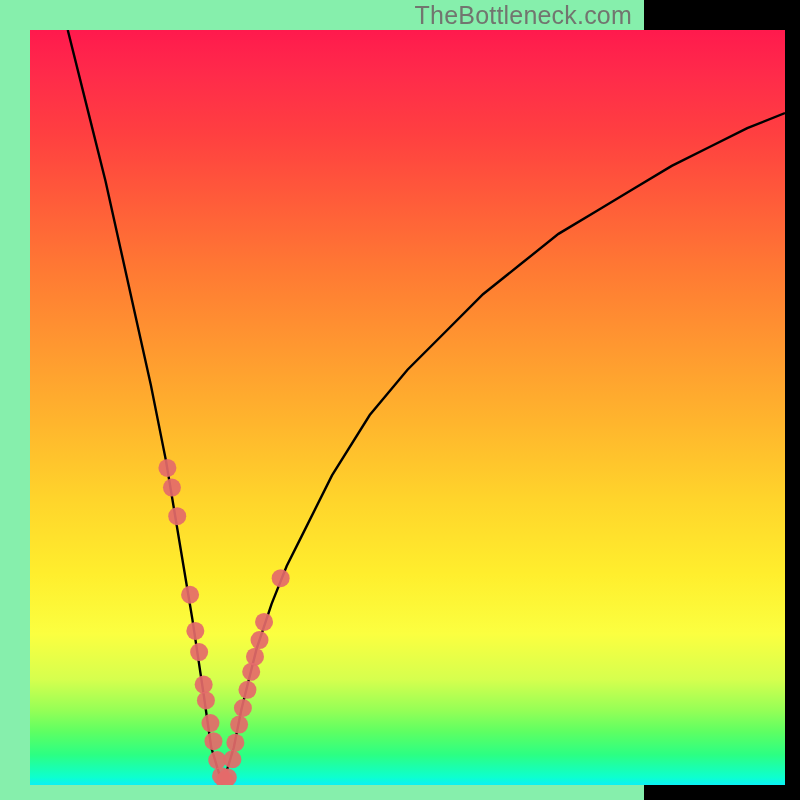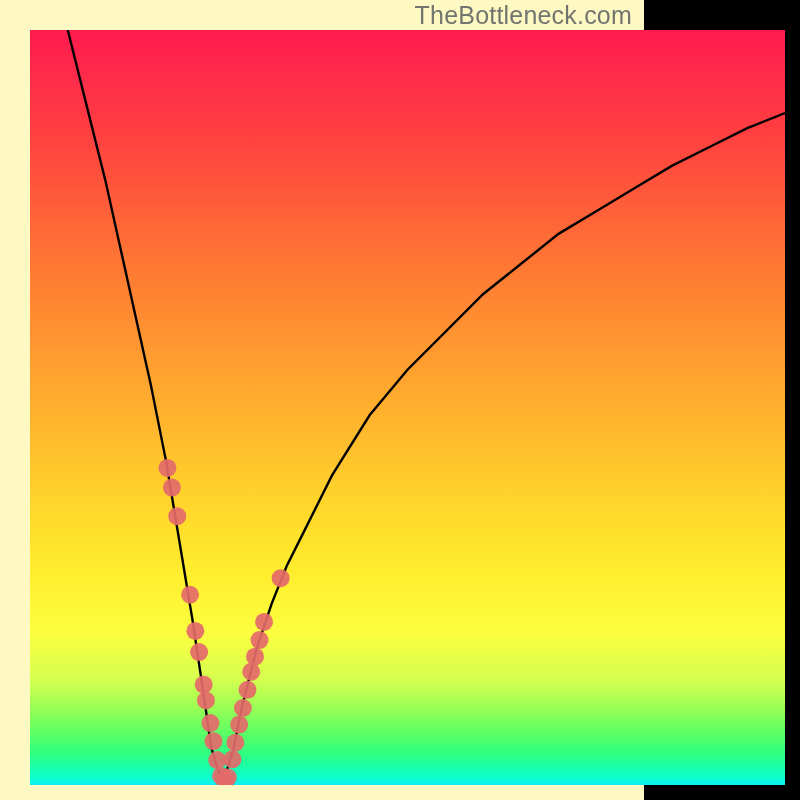--- a/index.html
+++ b/index.html
@@ -8,21 +8,21 @@
     width: 800px;
     height: 800px;
     overflow: hidden;
     background: #000;
     font-family: Arial, Helvetica, sans-serif;
   }
   .frame {
     position: relative;
     width: 644px;
     height: 800px;
-    background: #fef9c3;
+    background: #86efac;
   }
   .plot-area {
     position: absolute;
     left: 30px;
     top: 30px;
     width: 755px;
     height: 755px;
     
     background: linear-gradient(
       to bottom,

